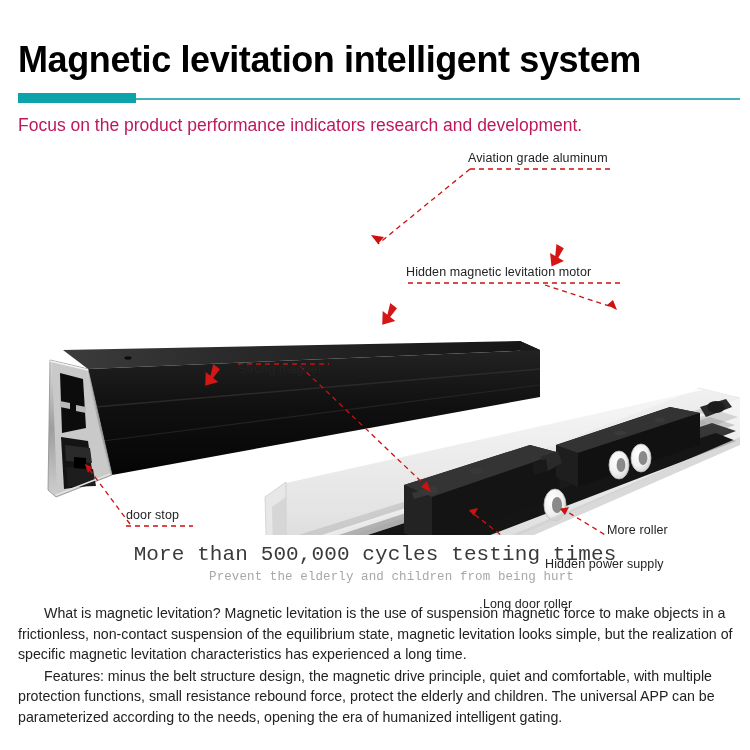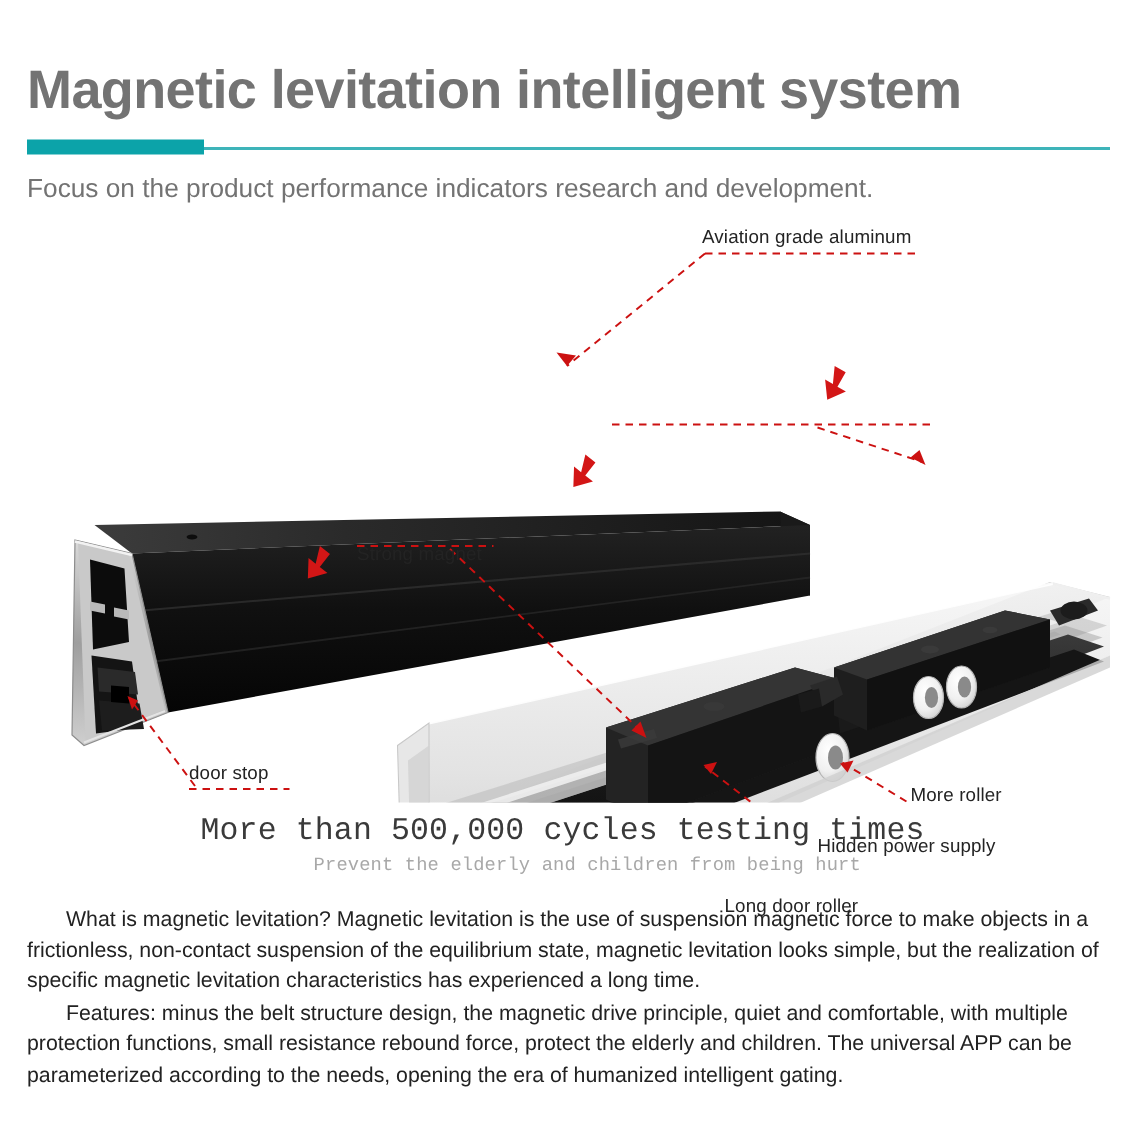--- a/index.html
+++ b/index.html
@@ -22,21 +22,21 @@
     left: 0; top: 0;
     width: 750px;
   }
   .title {
     position: absolute;
     left: 18px;
     top: 42px;
     font-size: 36px;
     font-weight: bold;
     letter-spacing: -0.4px;
-    color: #737373;
+    color: #000000;
     white-space: nowrap;
     line-height: 1;
   }
   .rule-thin {
     position: absolute;
     left: 18px;
     top: 98px;
     width: 722px;
     height: 1.6px;
     background: #3EB4B9;
@@ -47,21 +47,21 @@
     top: 93px;
     width: 118px;
     height: 10px;
     background: #0CA3A9;
   }
   .subtitle {
     position: absolute;
     left: 18px;
     top: 115px;
     font-size: 17.5px;
-    color: #737373;
+    color: #be185d;
     white-space: nowrap;
   }
 
   
   .stage {
     position: absolute;
     left: 0;
     top: 145px;
     width: 604px;
     height: 390px;
@@ -317,20 +317,21 @@
       </g>
 
       <g transform="translate(550,101)">
         <path d="M0,0 L8.5,0 L8.5,11 L15,11 L7,22 L-1,11 L5,11 Z" transform="rotate(30 7 11)"></path>
       </g>
     </g>
   </svg>
 
   <div class="callout" style="left:468px; top:6px;">Aviation grade aluminum</div>
 
+  <div class="callout" style="left:406px; top:120px;">Hidden magnetic levitation motor</div>
 
   <div class="callout" style="left:238px; top:201px;margin-top:16px;">Strong magnet</div>
 
   <div class="callout" style="left:126px; top:363px;">door stop</div>
 
   <div class="callout" style="left:607px; top:378px;">More roller</div>
 
   <div class="callout" style="left:545px; top:412px;">Hidden power supply</div>
 
   <div class="callout" style="left:483px; top:452px;">Long door roller</div>

